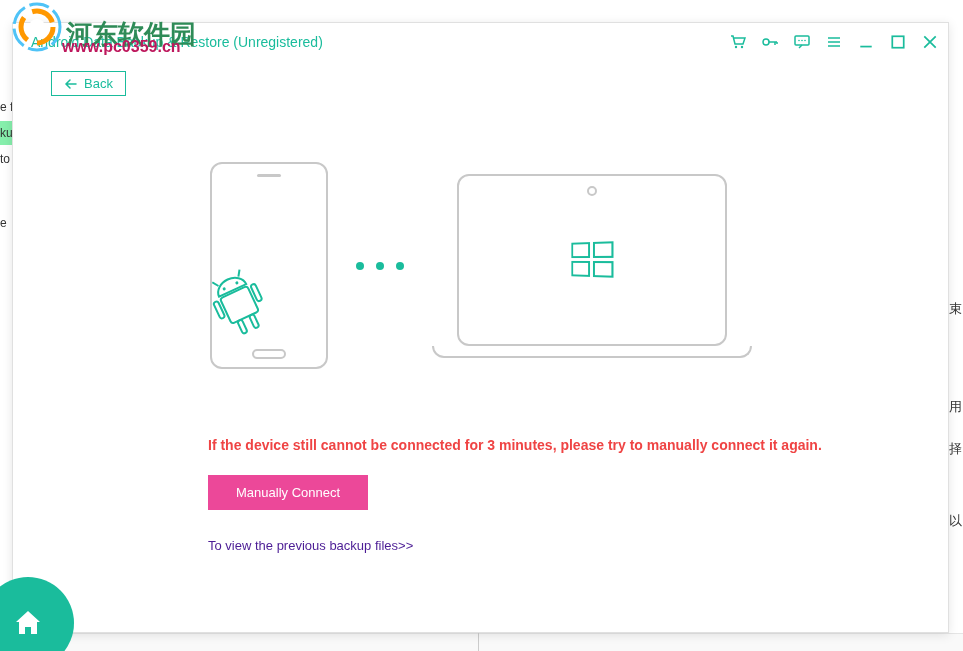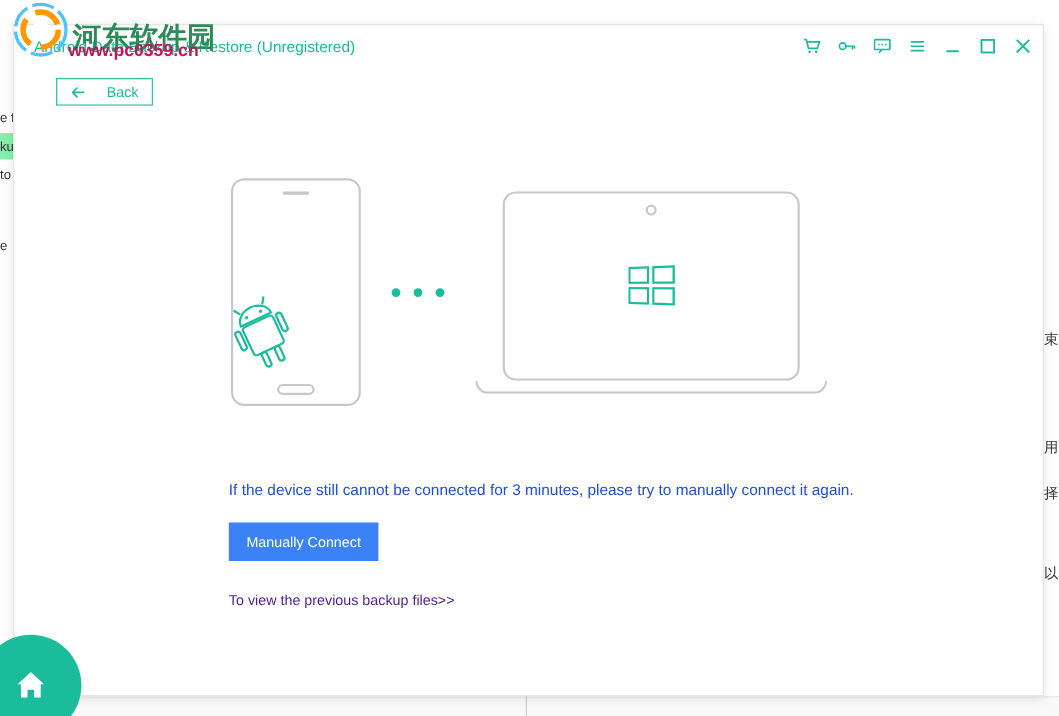--- a/index.html
+++ b/index.html
@@ -52,21 +52,21 @@
     }
     .back-button {
       margin: 10px 0 0 38px;
       border: 1px solid #1abc9c;
       color: #1abc9c;
       background: #fff;
       padding: 4px 12px;
       font-size: 13px;
       display: inline-flex;
       align-items: center;
-      gap: 19px;
+      gap: 6px;
       cursor: pointer;
     }
     .main-content {
       text-align: center;
       padding-top: 28px;
     }
     .instruction {
       color: #555;
       font-size: 16px;
     }
@@ -163,29 +163,30 @@
       width: 20px;
       height: 16px;
       border: 2px solid #1abc9c;
     }
     .bottom-section {
       margin-top: 68px;
       text-align: left;
       padding-left: 195px;
     }
     .hint-text {
-      color: #1d4ed8;
+      color: #ef4444;
       font-size: 14px;
       margin-bottom: 22px;
+      font-weight: bold;
     }
     .manual-btn {
-      background: #3b82f6;
+      background: #ec4899;
       color: #fff;
       border: none;
-      padding: 10px 16px;
+      padding: 10px 28px;
       font-size: 13px;
       cursor: pointer;
     }
     .view-previous {
       color: #4c1d95;
       font-size: 13px;
       margin-top: 28px;
       display: inline-block;
       cursor: pointer;
     }

